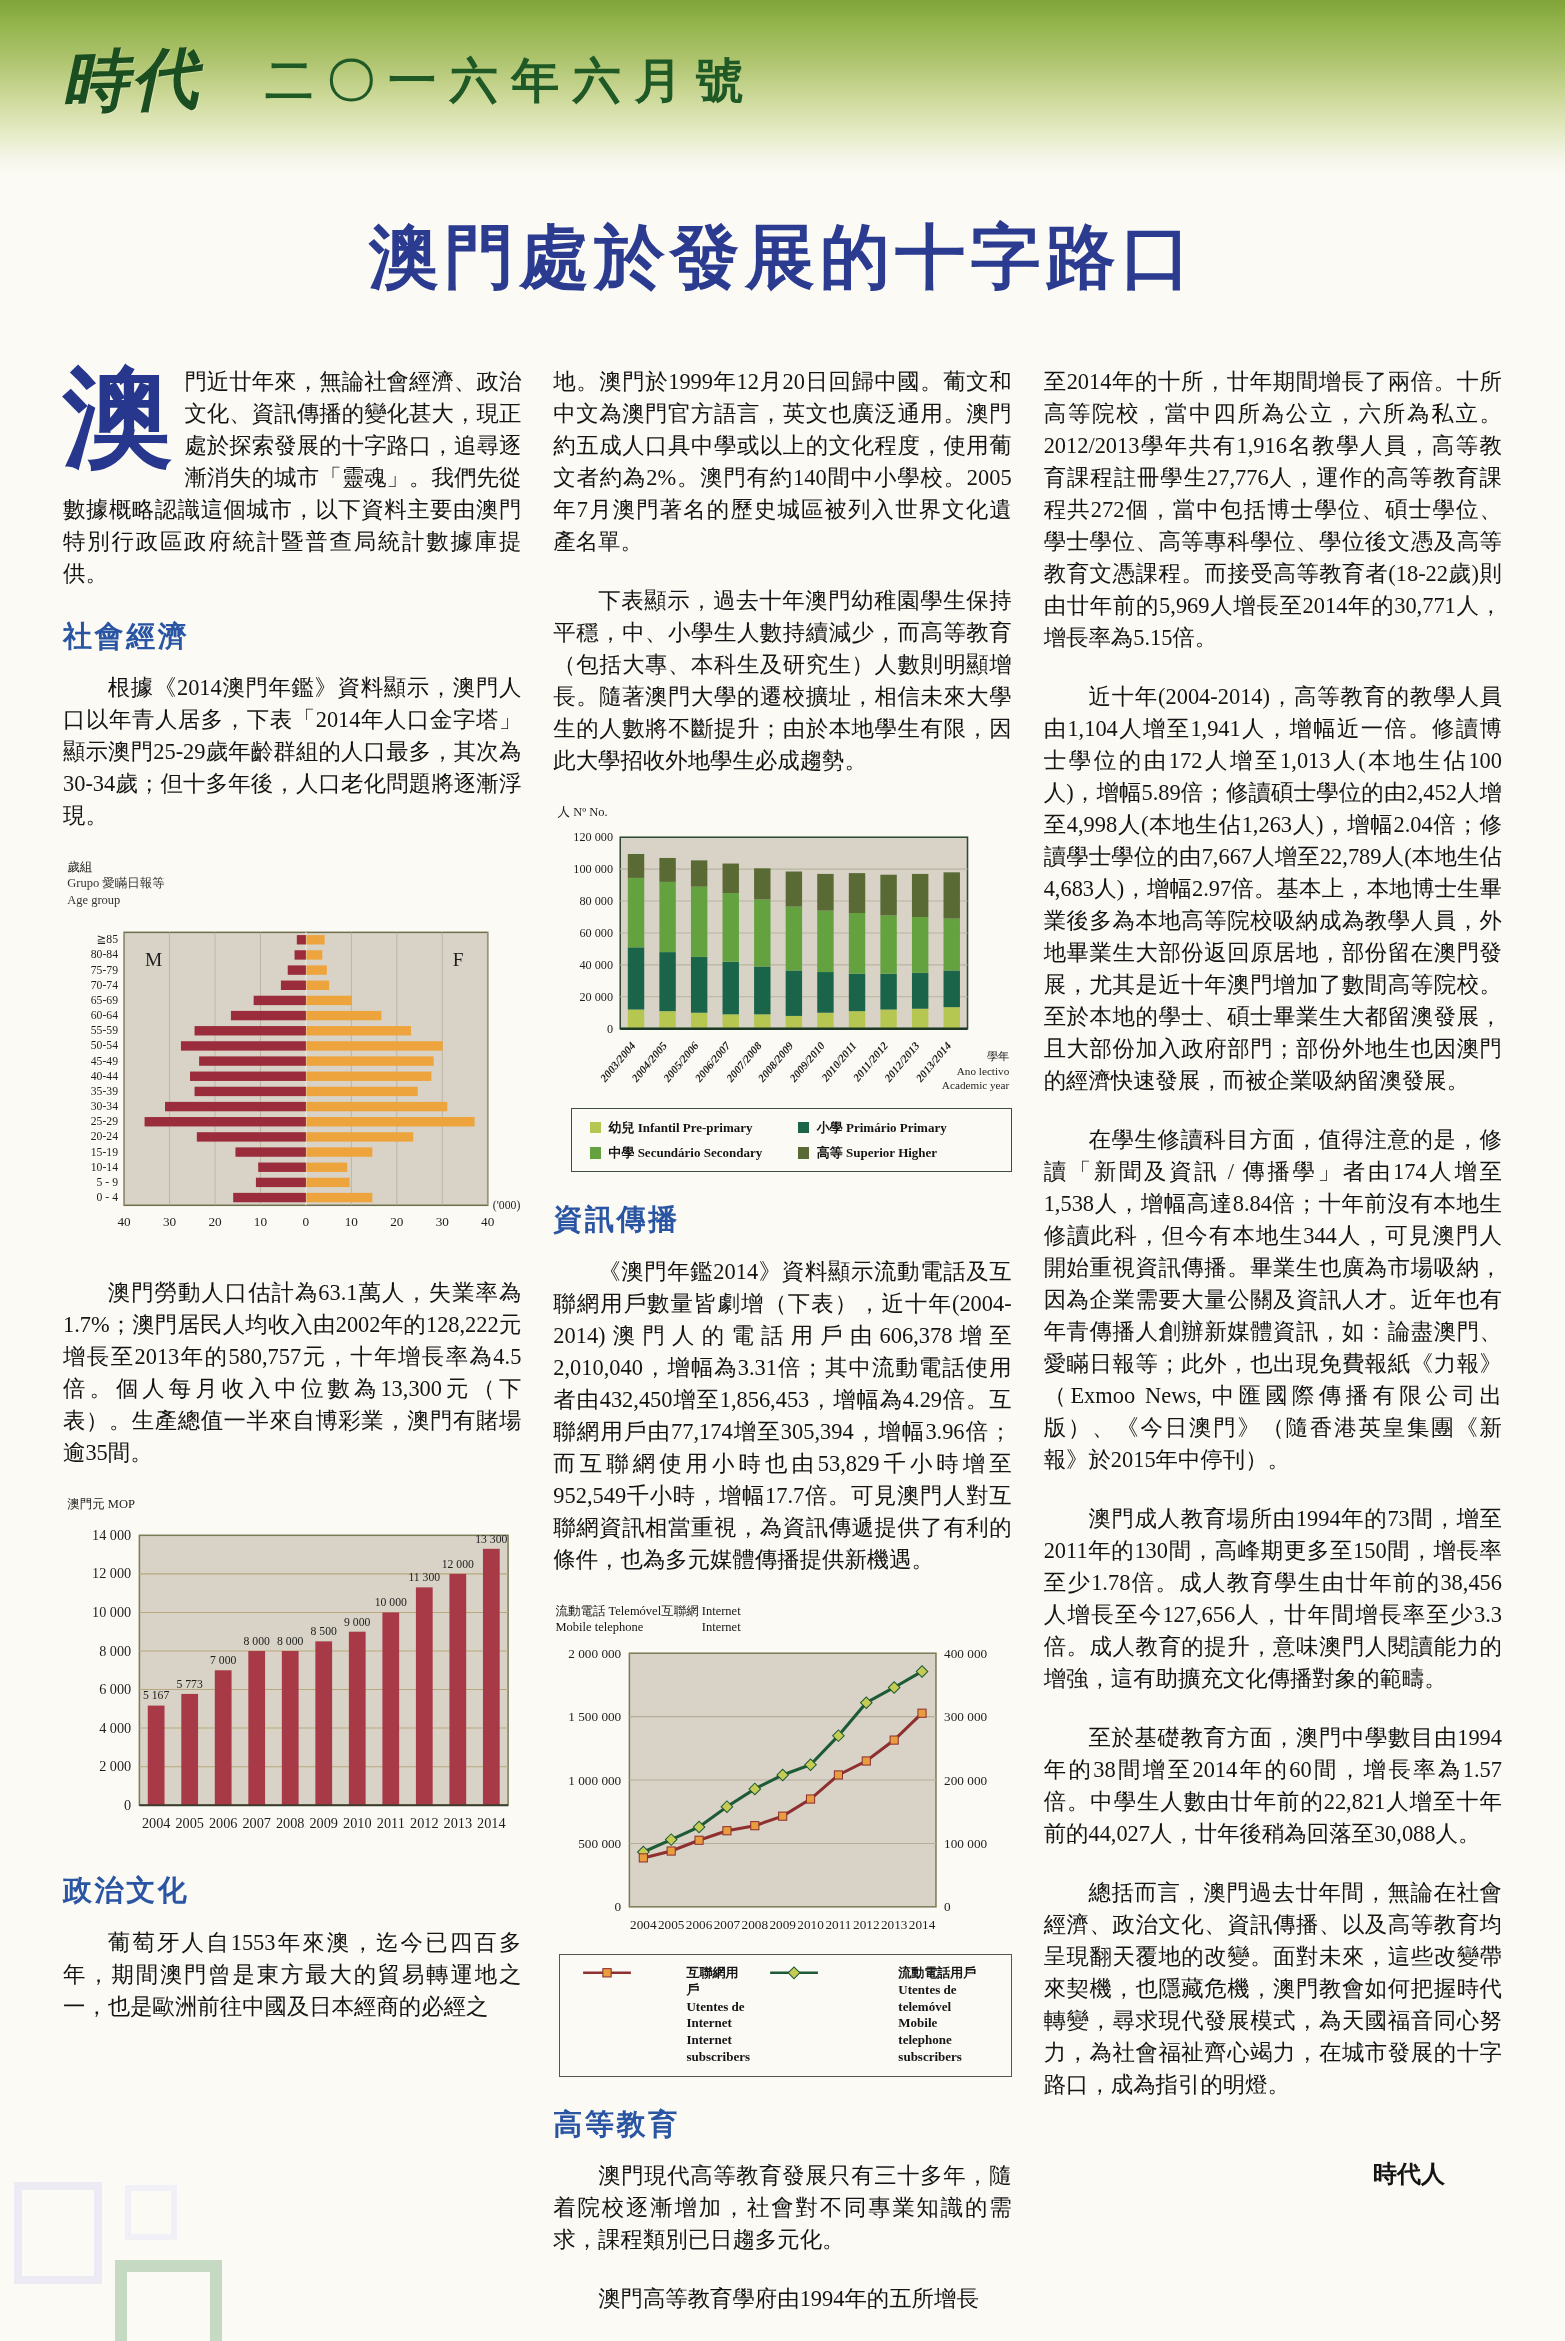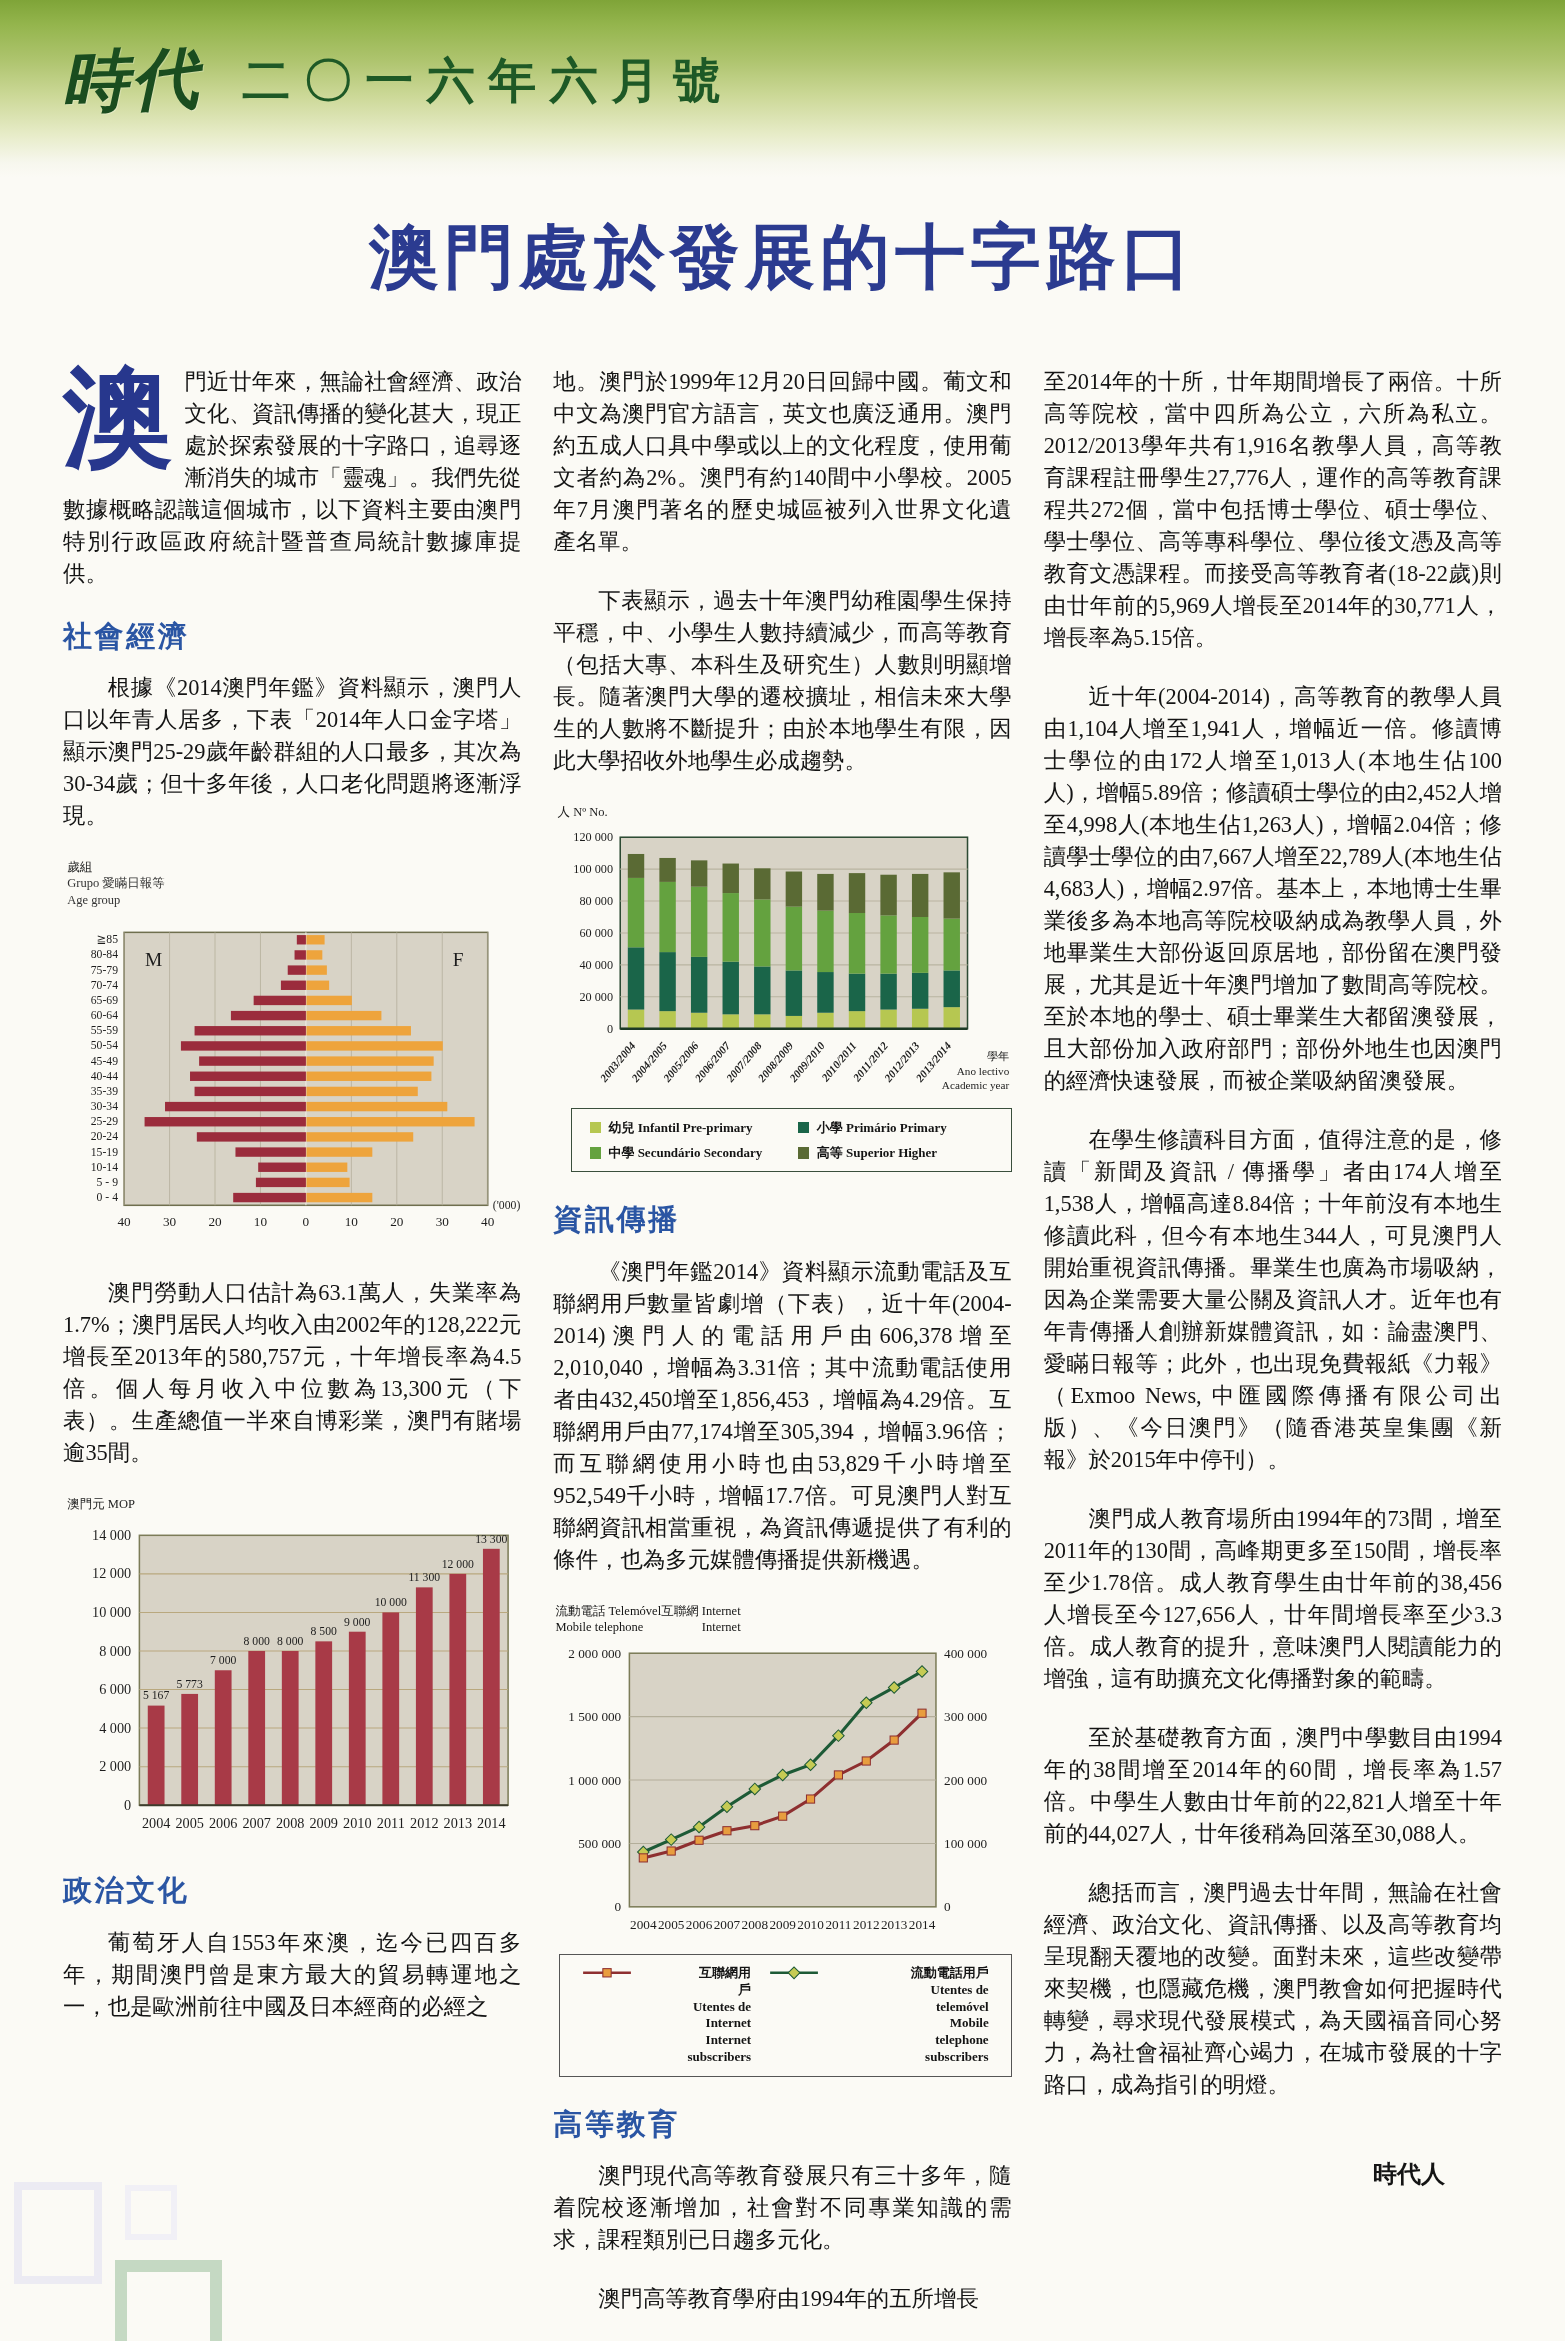--- a/index.html
+++ b/index.html
@@ -4,21 +4,21 @@
 <style>
   html,body{margin:0;padding:0;background:#e8e8e4;}
   .page{position:relative;width:1565px;height:2342px;overflow:hidden;background:#fbfaf5;
         font-family:"Liberation Serif","DejaVu Serif",serif;color:#141414;}
   
   .masthead{height:177px;background:linear-gradient(180deg,#7fa438 0%,#94b54d 14%,#aec46e 34%,
             #cdd999 55%,#e7ecc8 76%,#f7f7ee 92%,#fbfaf5 100%);
             display:flex;align-items:center;padding:0 0 15.6px 61px;box-sizing:border-box;}
   .brand{font-size:67px;font-weight:bold;color:#1a4d1f;transform:rotate(-2deg);
          font-style:italic;letter-spacing:3.1px;text-shadow:1px 1px 0 rgba(255,255,255,.25);}
-  .issue{font-size:48px;font-weight:bold;color:#1e5926;letter-spacing:13.5px;margin-left:41px;}
+  .issue{font-size:48px;font-weight:bold;color:#1e5926;letter-spacing:13.5px;margin-left:64px;}
   
   .title{margin:41px 31px 67px;text-align:center;font-size:70px;font-weight:bold;
          color:#2b3b90;letter-spacing:5.2px;line-height:1.15;}
   
   .columns{display:flex;gap:32px;padding:0 63px;}
   .col{flex:1 1 0;min-width:0;}
   .col p{margin:0 0 27px;font-size:22.4px;line-height:32px;text-align:justify;}
   .col p.indent{text-indent:2em;}
   h2{font-size:29px;color:#2a55a3;margin:13.5px 0 15.6px;letter-spacing:2.6px;font-weight:bold;}
   .dropcap{float:left;font-size:110px;line-height:.8;font-weight:bold;color:#27378d;
@@ -28,21 +28,21 @@
   figure.chart{margin:18px 0 28px;padding:0;}
   .chart-corner-label{font-size:12.5px;line-height:1.3;color:#222;margin:0 0 5.2px 4.2px;}
   .chart-corner-label .latin{color:#333;}
   figure.chart svg{display:block;width:100%;height:auto;}
   svg text{font-family:"Liberation Serif","DejaVu Serif",serif;fill:#1d1d1d;}
   .axis-heads{display:flex;font-size:12.5px;line-height:1.3;
               margin:0 2.1px 5.2px;}
   .axis-heads .right{text-align:right;}
   .legend-box{border:1.6px solid #3a4f3c;margin:8.3px 0 0 17.7px;padding:9.4px 17.7px;
               display:grid;grid-template-columns:1fr 1fr;row-gap:7.3px;column-gap:13.5px;
-              font-size:13px;font-weight:bold;text-align:right;}
+              font-size:13px;font-weight:bold;}
   .legend-item{display:flex;align-items:center;gap:7.3px;}
   .legend-item .swatch{width:11.4px;height:11.4px;flex:0 0 11.4px;}
   .legend-box.telecom{display:flex;justify-content:space-evenly;border-color:#555;
               margin-left:5.2px;font-weight:bold;}
   .legend-box.telecom .legend-item{align-items:flex-start;}
   .legend-box.telecom .lines{line-height:1.3;}
   
   .sq{position:absolute;box-sizing:border-box;background:transparent;}
   .sq1{left:13.5px;top:2182px;width:88px;height:102px;border:8.3px solid #ecebf3;}
   .sq2{left:125px;top:2185px;width:52px;height:55px;border:6.2px solid #f1f0f6;}

